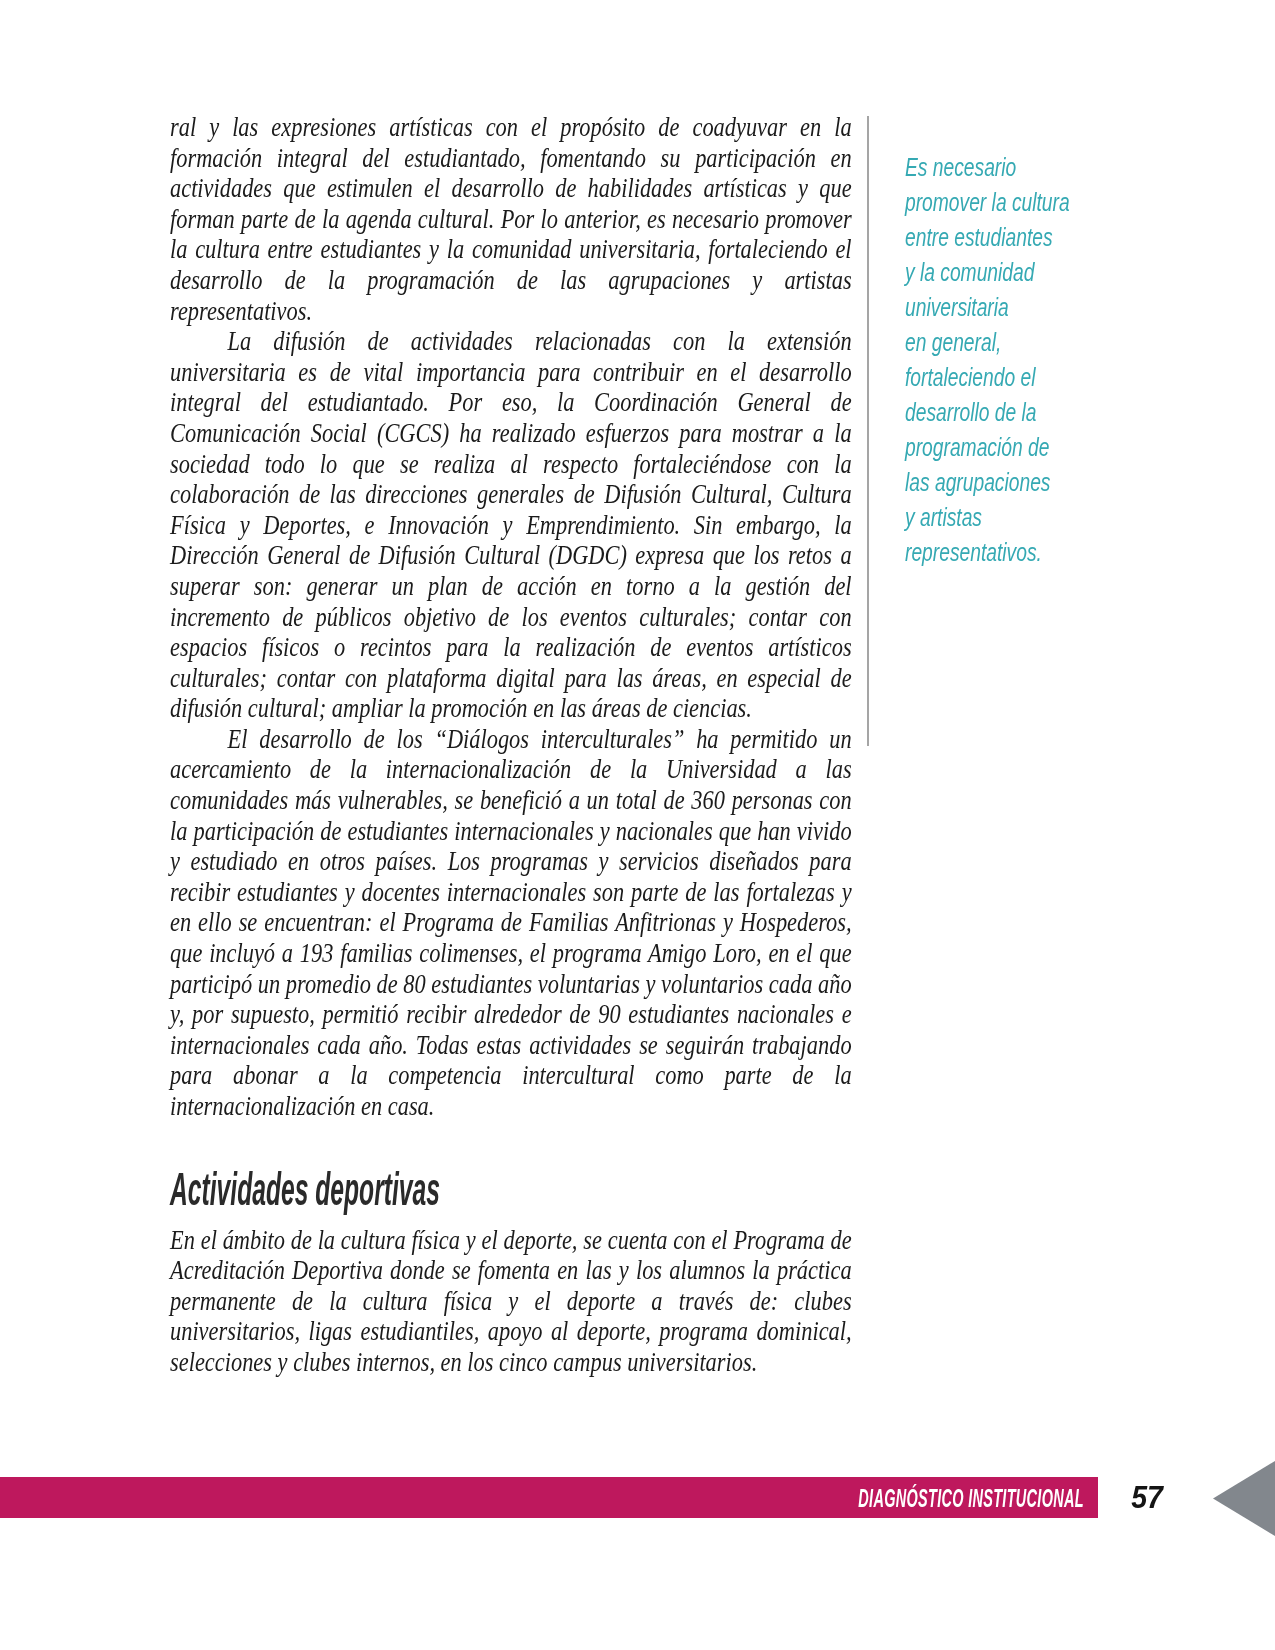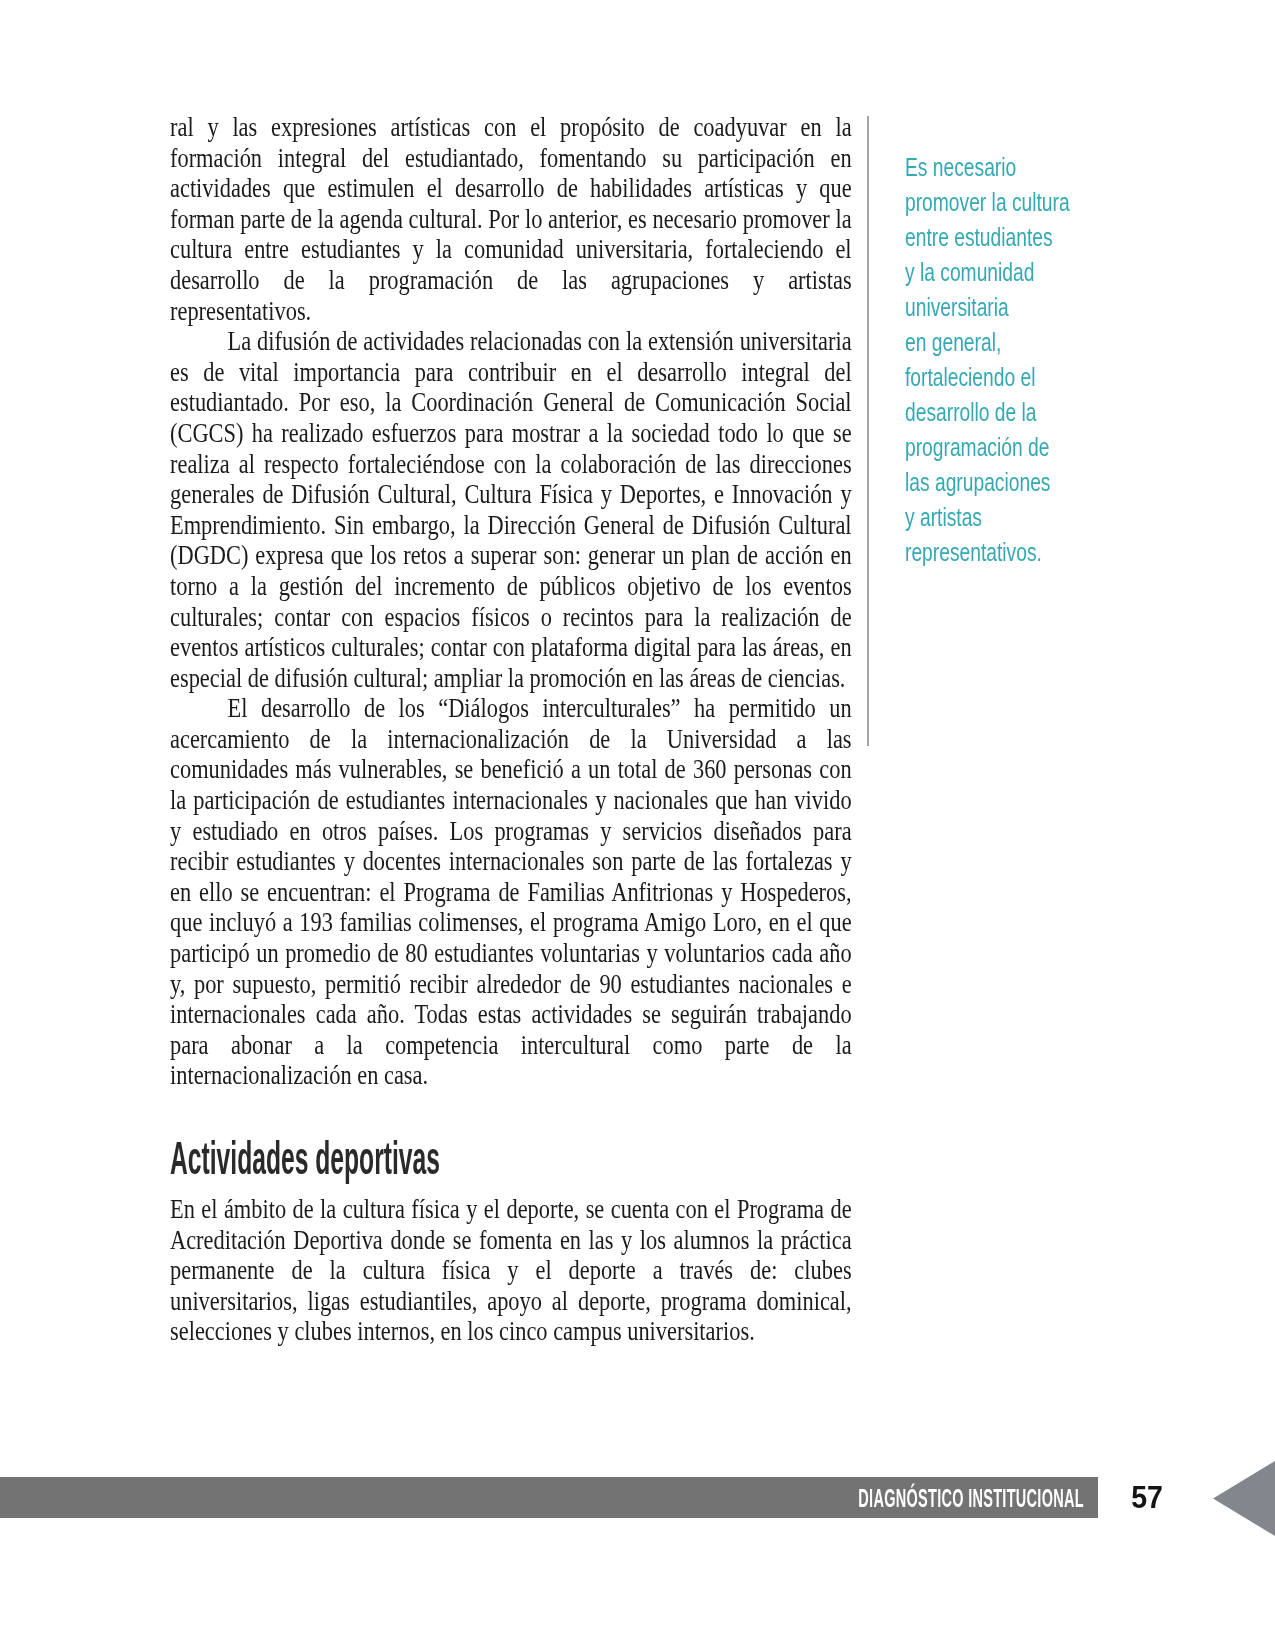--- a/index.html
+++ b/index.html
@@ -5,20 +5,21 @@
   * { margin: 0; padding: 0; box-sizing: border-box; }
   html, body { background: #ffffff; }
   body { width: 1275px; height: 1650px; font-family: "Liberation Serif", "DejaVu Serif", serif; }
 
   .page {
     position: relative;
     width: 1275px;
     height: 1650px;
     background: #ffffff;
     overflow: hidden;
+    font-style: italic;
   }
 
   
   .main-column {
     position: absolute;
     left: 170px;
     top: 112px;
     width: 852px;
     transform: scaleX(0.80);
     transform-origin: left top;
@@ -73,21 +74,21 @@
     transform-origin: left top;
   }
 
   
   .footer-bar {
     position: absolute;
     left: 0;
     top: 1477px;
     width: 1098px;
     height: 41px;
-    background: #737373;
+    background: #be185d;
   }
   .footer-label {
     position: absolute;
     right: 14px;
     top: 50%;
     transform: translateY(-50%) scaleX(0.58);
     transform-origin: right center;
     color: #ffffff;
     font-family: "Liberation Sans", sans-serif;
     font-weight: bold;

